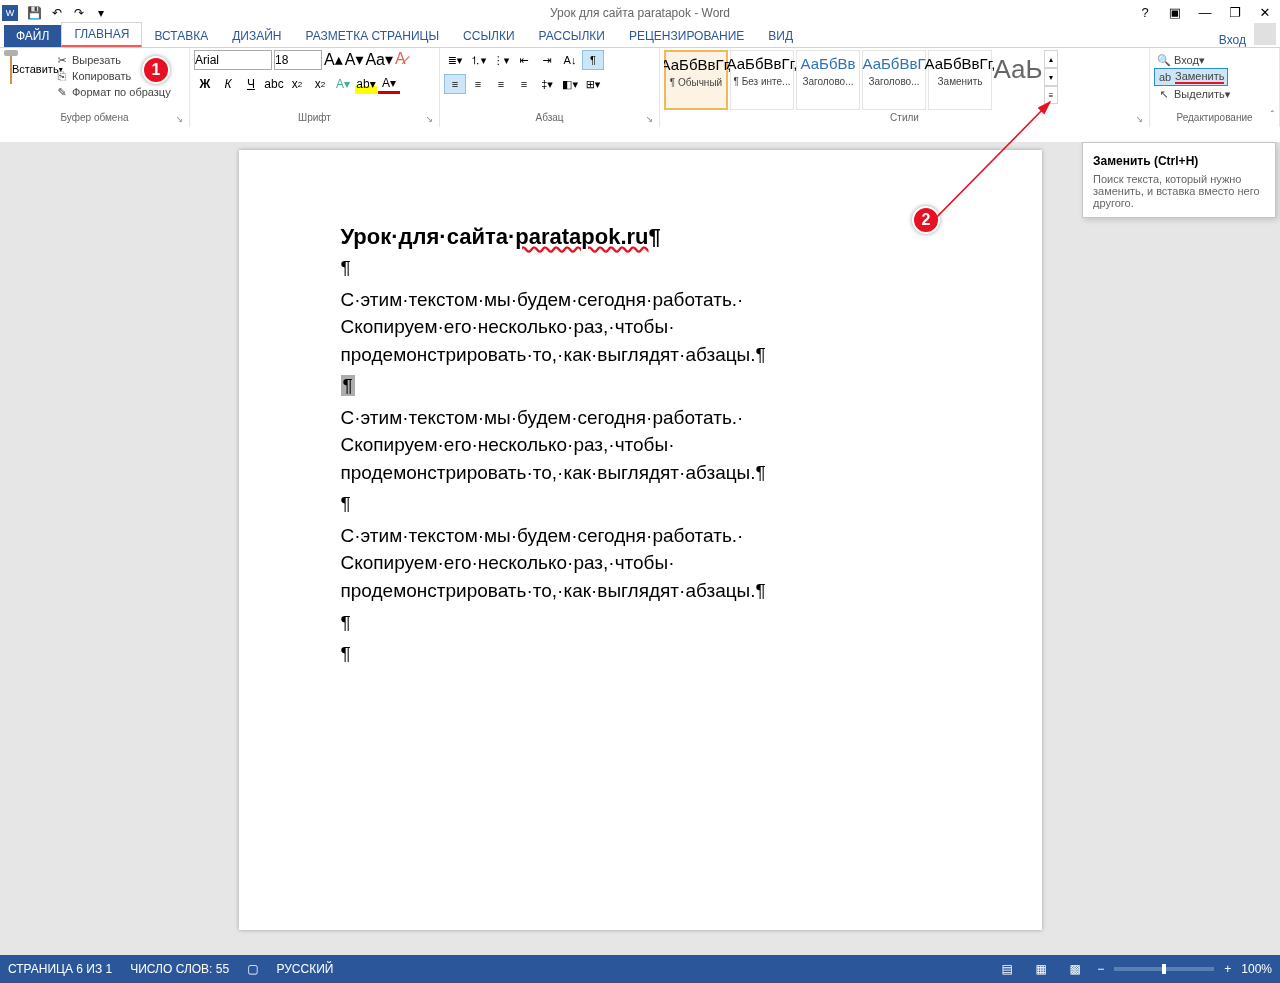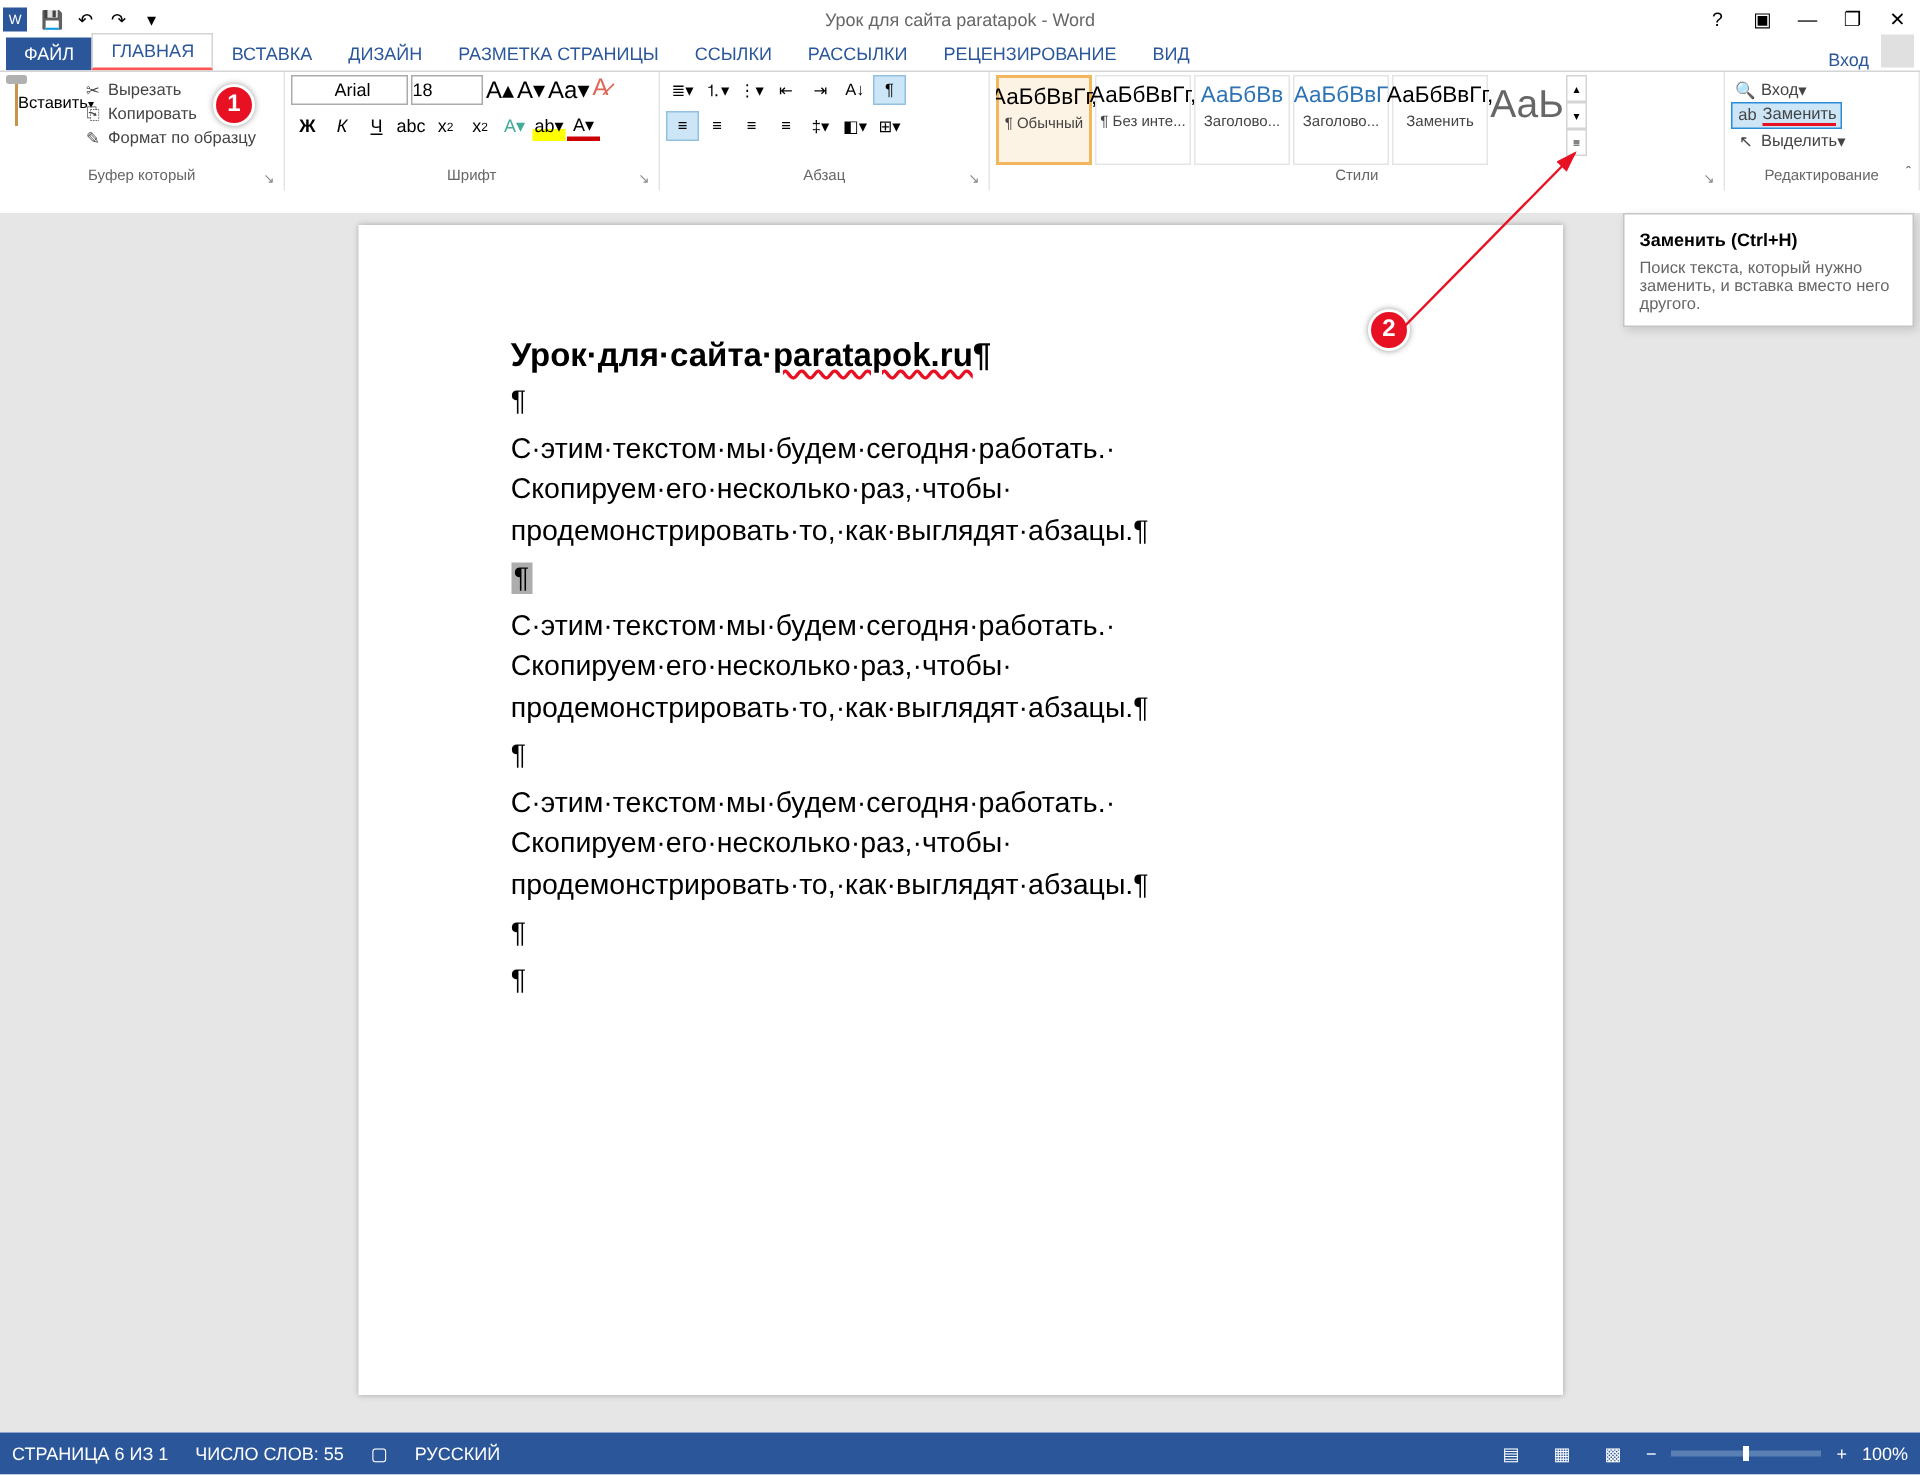--- a/index.html
+++ b/index.html
@@ -153,27 +153,27 @@
         <div class="rbtn">
             <span class="ic">⎘</span>
             <span>Копировать</span>
           </div>
         <div class="rbtn">
             <span class="ic">✎</span>
             <span>Формат по образцу</span>
           </div>
       </div>
     </div>
-    <div class="group-label"><span>Буфер который</span><span class="launcher">↘</span></div>
+    <div class="group-label"><span>Буфер обмена</span><span class="launcher">↘</span></div>
   </div>
 
   <div class="group font">
     <div class="group-body vstack">
       <div class="font-row1">
-        <input style="width: 78px; padding-left: 28px;" value="Arial">
+        <input style="width: 78px;" value="Arial">
         <input style="width: 48px;" value="18">
         <div class="fbtn">A▴</div>
         <div class="fbtn">A▾</div>
         <div class="fbtn">Aa▾</div>
         <div class="fbtn" style="color:#d65;">A̷</div>
       </div>
       <div class="font-row2">
         <div class="fbtn" style="font-weight:bold">Ж</div>
         <div class="fbtn" style="font-style:italic">К</div>
         <div class="fbtn" style="text-decoration:underline">Ч</div>

